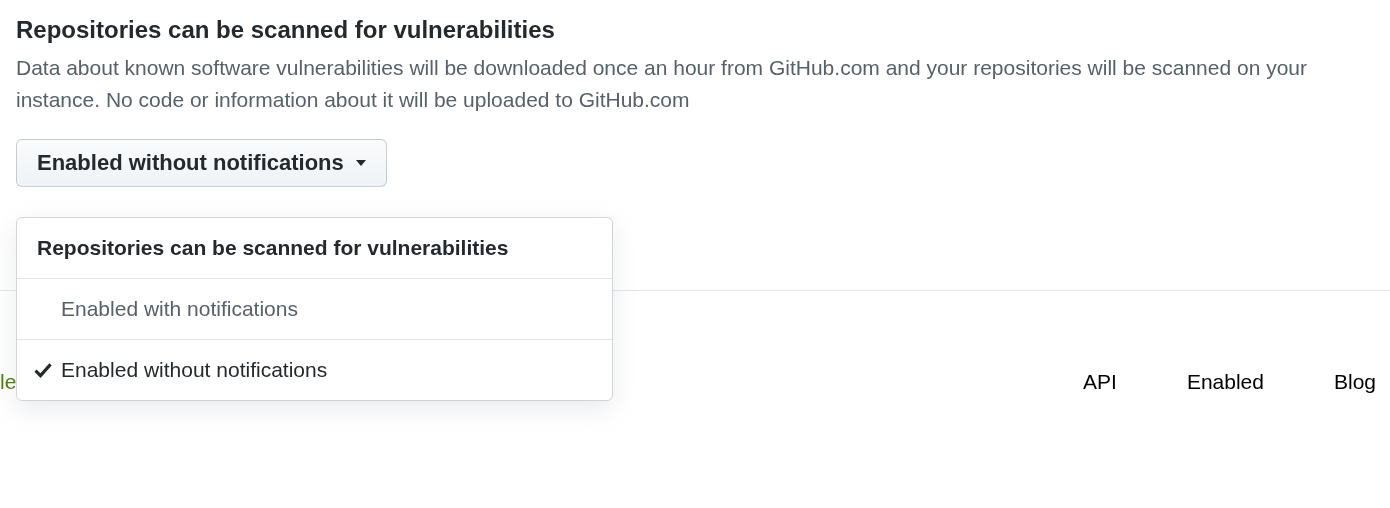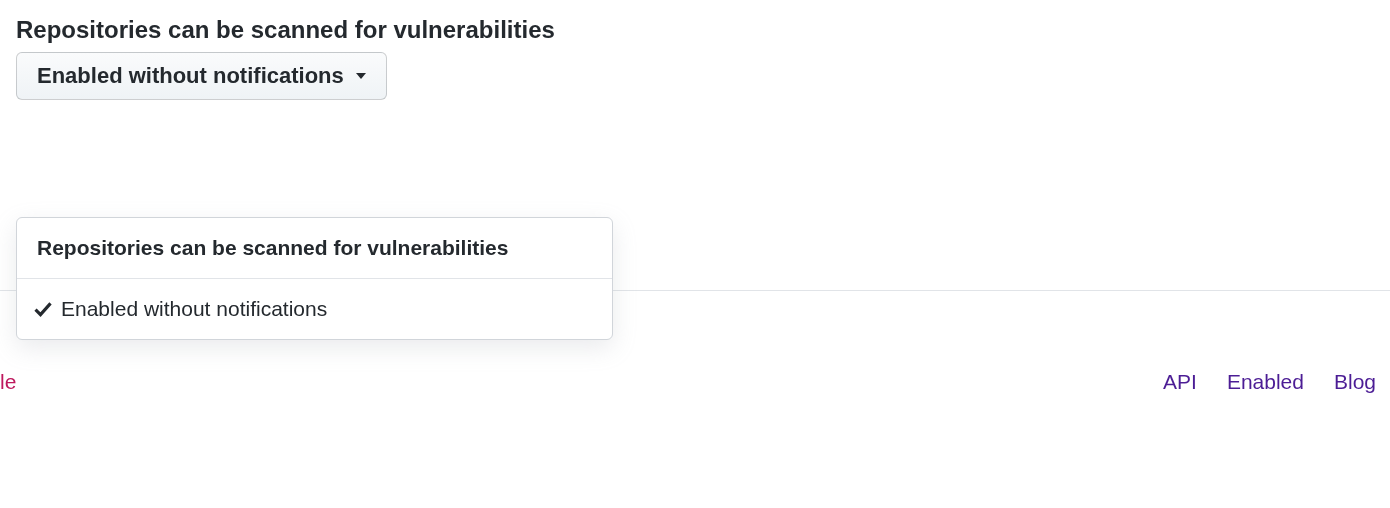--- a/index.html
+++ b/index.html
@@ -105,46 +105,51 @@
     }
     .footer-links {
       position: absolute;
       top: 370px;
       right: 14px;
       display: flex;
       gap: 30px;
       font-size: 21px;
     }
     .footer-links a {
-      color: #4c1d95;
+      color: #000000;
       text-decoration: none;
       cursor: pointer;
+      margin-left: 40px;
     }
     .footer-left-frag {
       position: absolute;
       top: 370px;
       left: 0;
-      color: #be185d;
+      color: #4d7c0f;
       font-size: 21px;
     }
   </style>
 </head>
 <body>
 
 <div class="container">
   <h2 class="section-title">Repositories can be scanned for vulnerabilities</h2>
+  <p class="section-desc">Data about known software vulnerabilities will be downloaded once an hour from GitHub.com and your repositories will be scanned on your instance. No code or information about it will be uploaded to GitHub.com</p>
 
   <button class="dropdown-button">
     <span>Enabled without notifications</span>
     <span class="caret"></span>
   </button>
 </div>
 
 <div class="dropdown-menu">
   <div class="dropdown-header">Repositories can be scanned for vulnerabilities</div>
+  <div class="dropdown-item">
+    <span>Enabled with notifications</span>
+  </div>
   <div class="dropdown-item selected">
     <span class="check-icon">
       <svg viewBox="0 0 16 16">
           <path d="M2 8.5 L6 12.5 L14 3.5"></path>
         </svg>
     </span>
     <span>Enabled without notifications</span>
   </div>
 </div>
 

